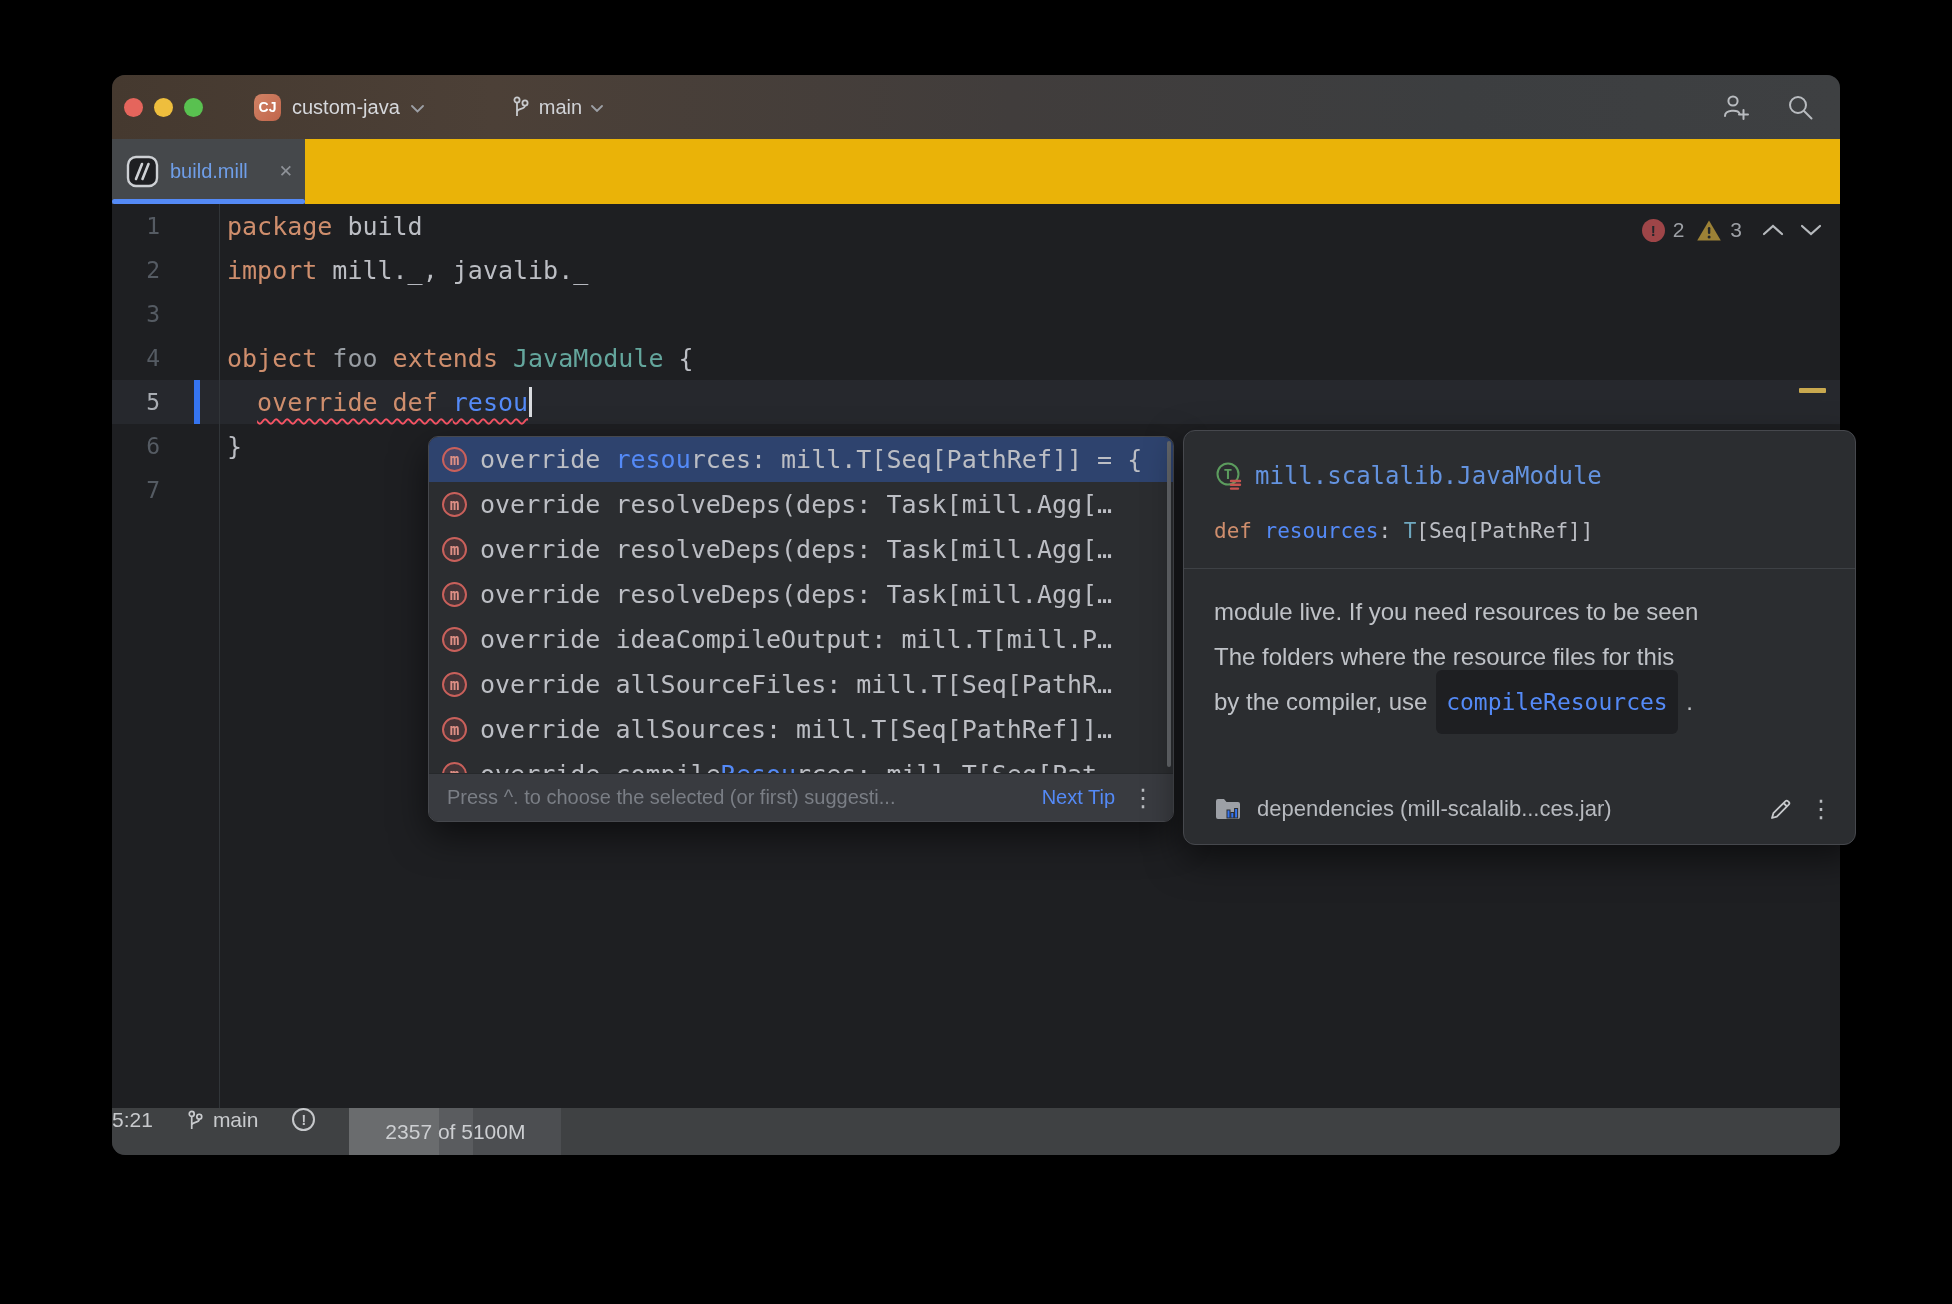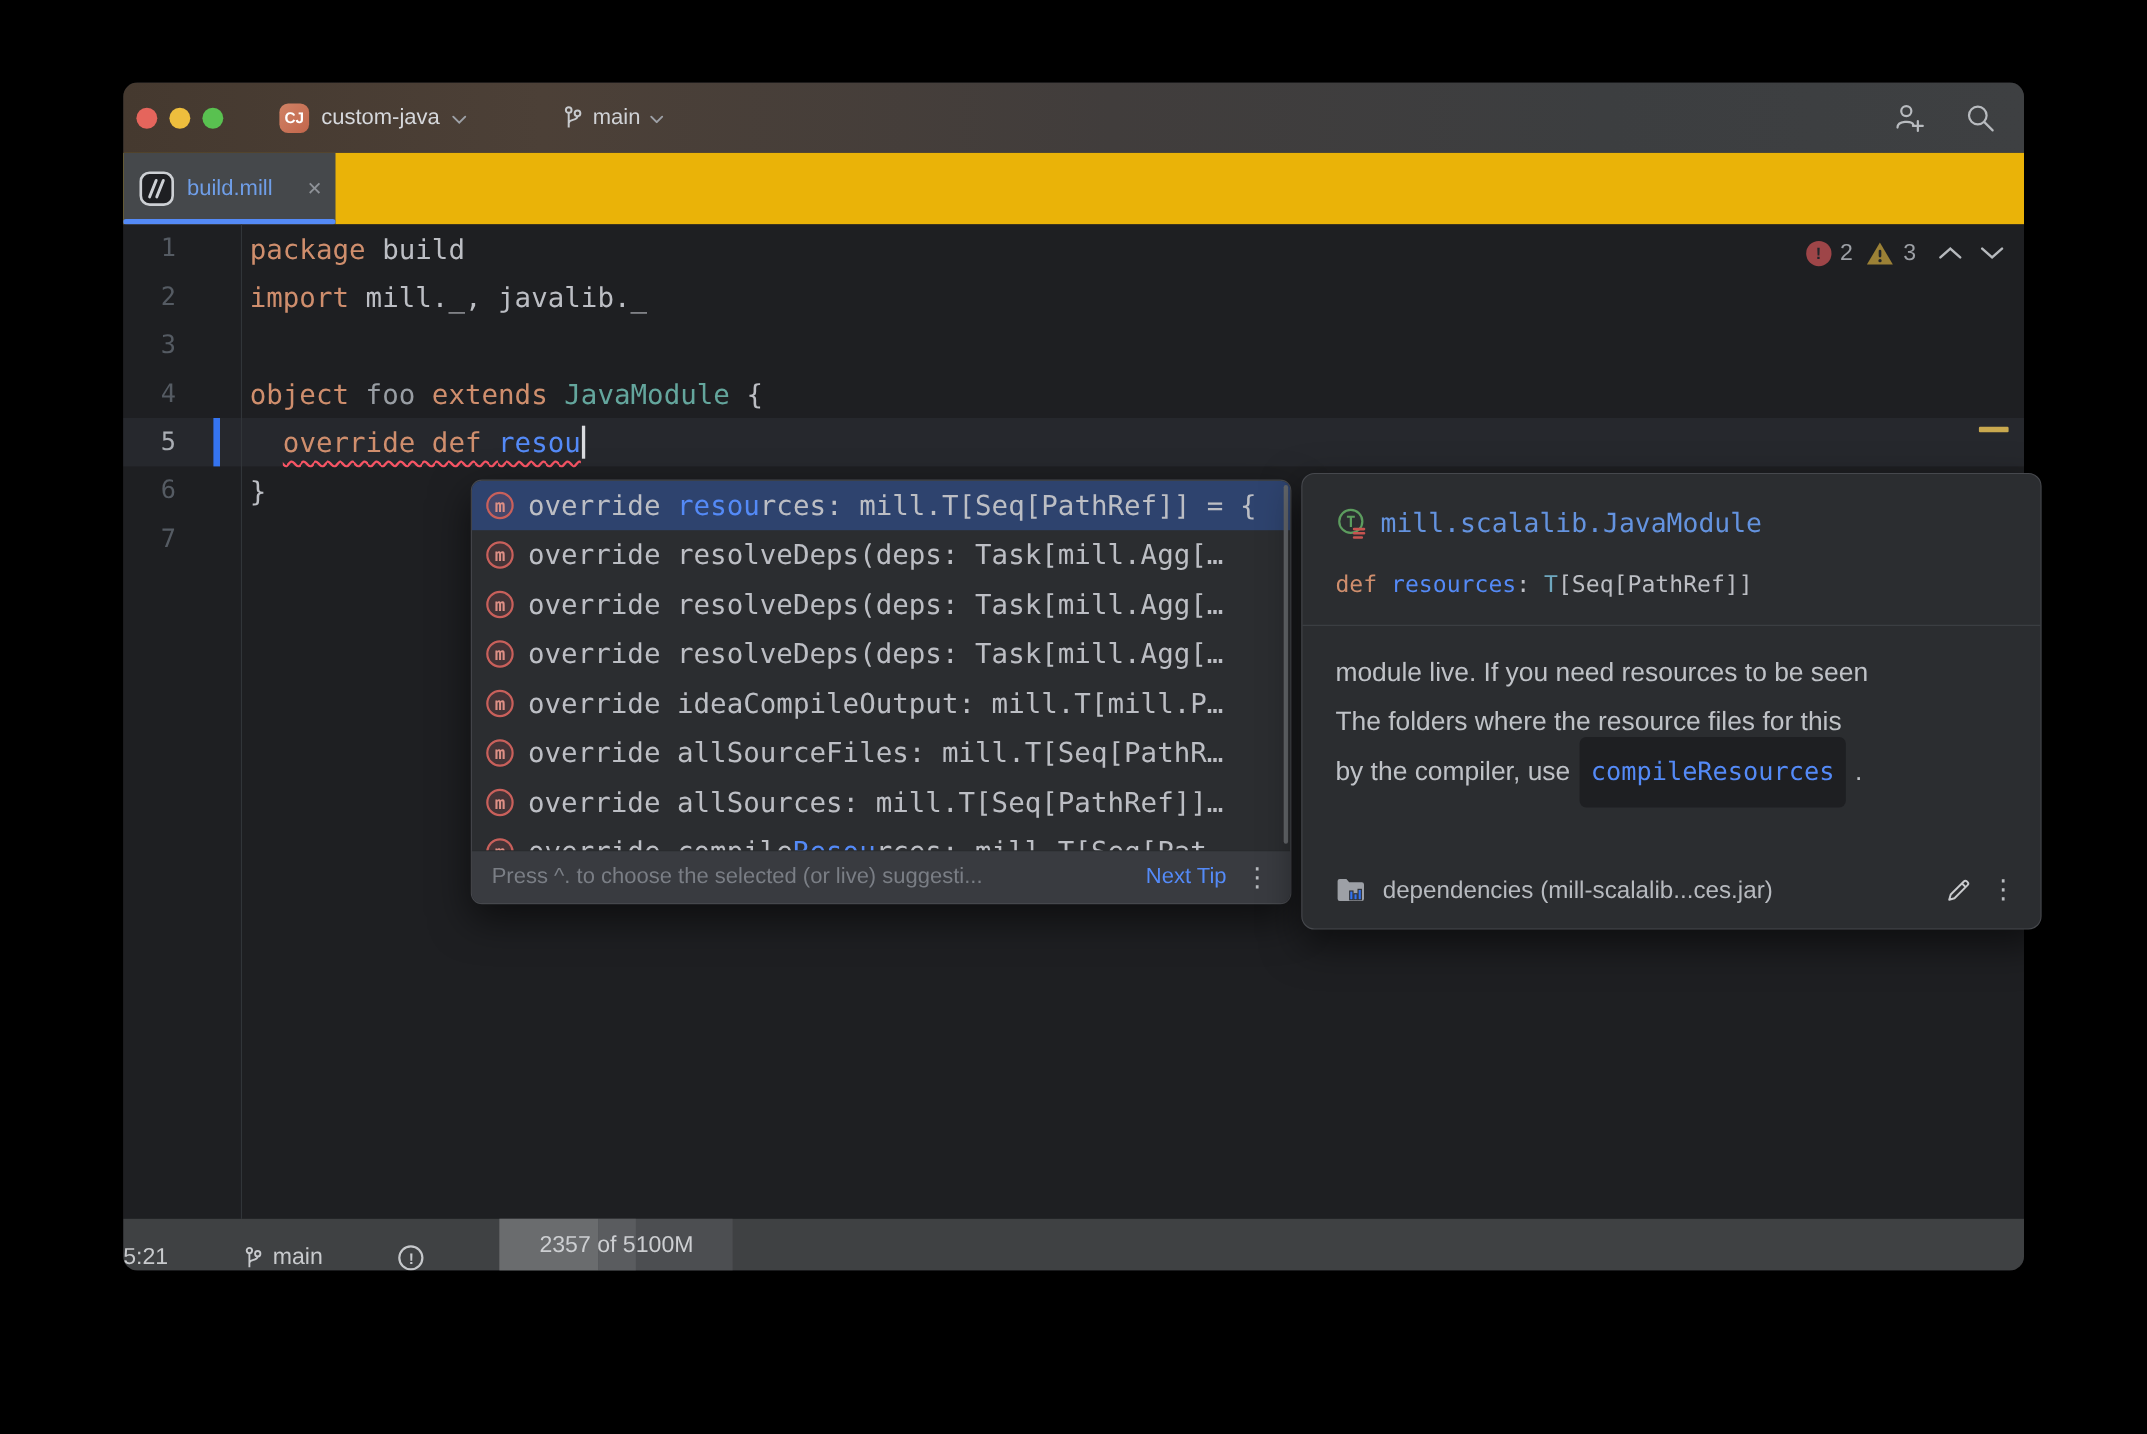--- a/index.html
+++ b/index.html
@@ -91,21 +91,21 @@
   .code-chip { font-family:"DejaVu Sans Mono",monospace; font-size:23px; color:#548AF7;
                background:#1E1F22; border-radius:6px; padding:19px 10px; margin:0 2px; }
   .doc-footer { position:absolute; left:30px; right:22px; bottom:22px; display:flex; align-items:center; gap:15px; }
   .doc-loc { color:#B7BABF; font-size:22px; flex:1; white-space:nowrap; overflow:hidden; }
   .trait-icon { position:relative; width:30px; height:30px; flex:0 0 30px; }
 
   
   .statusbar { height:47px; flex:0 0 47px; background:#3F4143; display:flex; align-items:center;
                font-size:21px; color:#C8CACD; position:relative; }
   .sb-msg { padding-left:27px; flex:1; white-space:nowrap; overflow:hidden; }
-  .sb-right { display:flex; align-items:flex-end; height:100%;gap:35px; }
+  .sb-right { display:flex; align-items:flex-start; height:100%; }
   .sb-item { margin-right:34px; display:flex; align-items:center; gap:9px; }
   .memchip { width:212px; height:100%; position:relative; background:#4C4E51;
              display:flex; align-items:center; justify-content:center; }
   .mem-used { position:absolute; left:0; top:0; bottom:0; width:90px; background:#6A6C6E; }
   .mem-mid  { position:absolute; left:90px; top:0; bottom:0; width:34px; background:#5A5C5F; }
   .mem-text { position:relative; color:#CDCFD2; }
   .sb-err-icon { width:23px; height:23px; border-radius:50%; border:2px solid #C6C8CB; color:#C6C8CB;
                  font-size:14px; font-weight:bold; display:flex; align-items:center; justify-content:center; }
   svg { display:block; }
 </style>
@@ -275,21 +275,21 @@
       <span class="m-badge">m</span>
       <span><span>override allSources: mill.T[Seq[PathRef]]…</span><span class="mt"></span><span></span></span>
     </div>
     <div class="c-row">
       <span class="m-badge">m</span>
       <span><span>override compile</span><span class="mt">Resou</span><span>rces: mill.T[Seq[Pat</span></span>
     </div>
     <div class="c-scroll"></div>
   </div>
   <div class="c-footer">
-    <span class="c-hint">Press ^. to choose the selected (or live) suggesti...</span>
+    <span class="c-hint">Press ^. to choose the selected (or first) suggesti...</span>
     <span class="c-link">Next Tip</span>
     <span class="kebab">⋮</span>
   </div>
 </div>
 
 <div class="popup docpop">
   <div class="doc-head">
     <span class="trait-icon">
       <svg width="30" height="30" viewBox="0 0 30 30">
         <circle cx="14" cy="13" r="10.5" stroke="#5C9C5E" stroke-width="2" fill="none"></circle>

